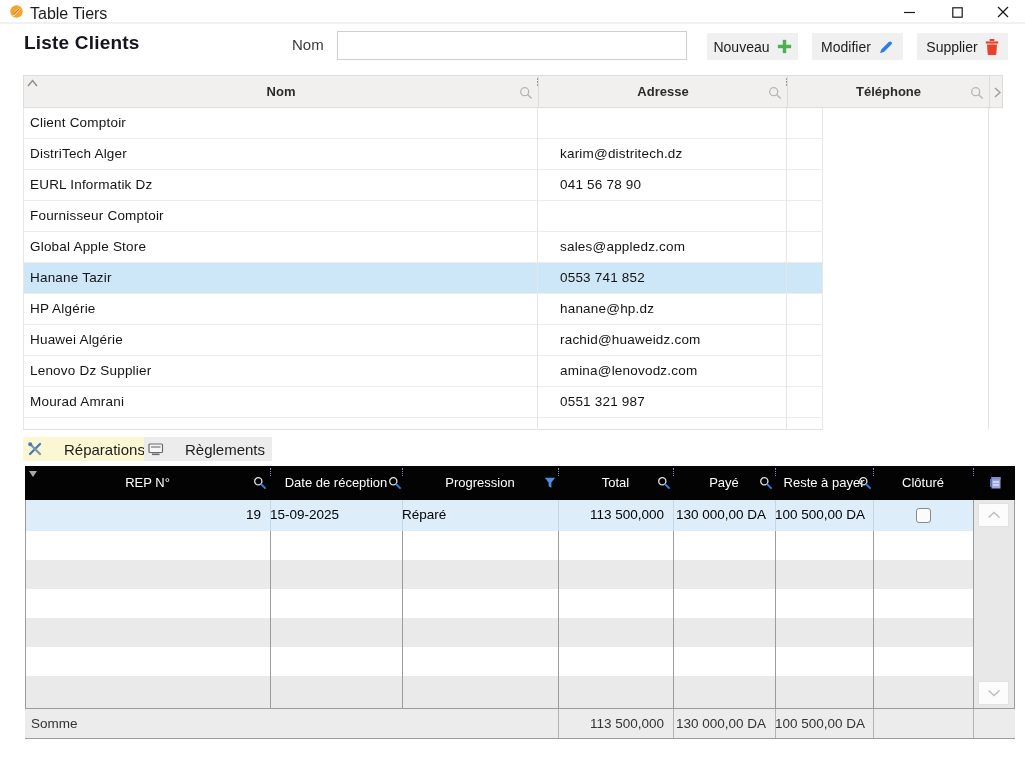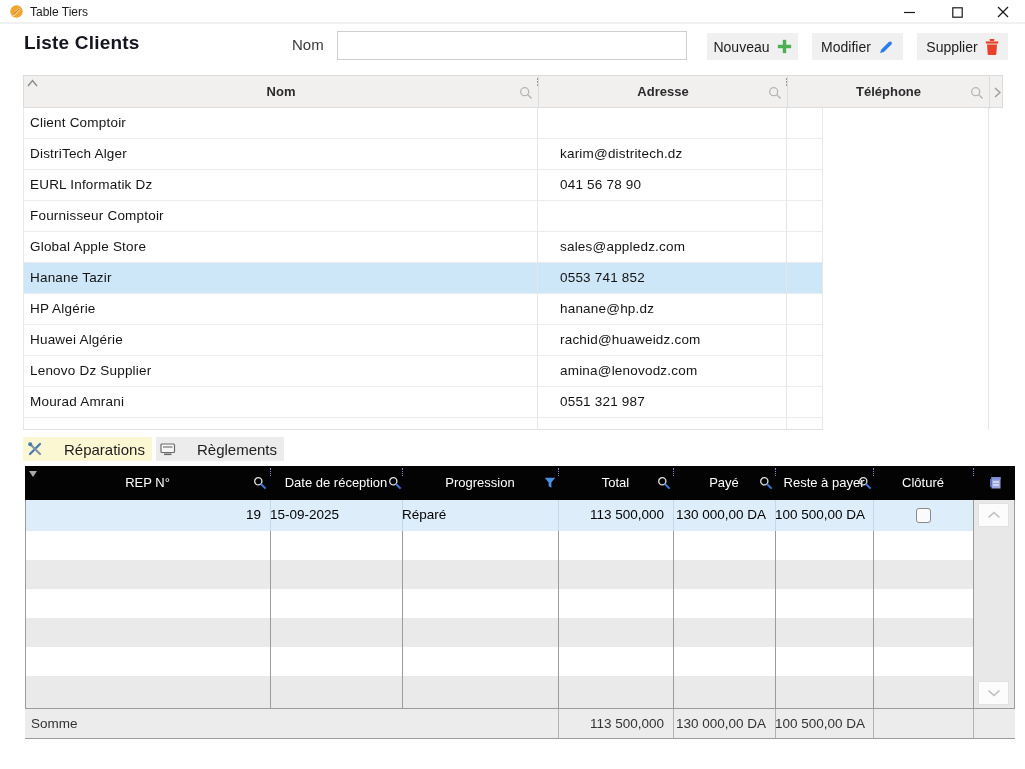--- a/index.html
+++ b/index.html
@@ -2,21 +2,21 @@
 <html><head>
 <meta charset="utf-8">
 <style>
   * { margin:0; padding:0; box-sizing:border-box; }
   body { font-family:"Liberation Sans", sans-serif; background:#fff; }
   .screen { position:relative; width:1025px; height:769px; background:#fff; overflow:hidden; }
   .abs { position:absolute; }
 
   
   .titlebar { position:absolute; left:0; top:0; width:1025px; height:24px; background:#fff; border-bottom:2px solid #f1f1f1; }
-  .titlebar .app-title { position:absolute; left:30px; top:5px; font-size:12px; color:#1c1c1c; }
+  .titlebar .app-title { position:absolute; left:30px; top:5px; font-size:16px; color:#1c1c1c; }
   .winbtn { position:absolute; top:0; width:32px; height:24px; display:flex; align-items:center; justify-content:center; cursor:default; }
 
   
   .page-title { position:absolute; left:24px; top:32px; font-size:19px; font-weight:800; color:#15151f; letter-spacing:.2px; }
   .search-label { position:absolute; left:292px; top:36px; font-size:15px; color:#3a3a3a; }
   .search-input { position:absolute; left:337px; top:31px; width:350px; height:29px; border:1px solid #cfcfcf; background:#fff; font-size:14px; padding:0 8px; font-family:"Liberation Sans",sans-serif; }
   .tbtn { position:absolute; top:33px; width:91px; height:27px; background:#f0f0f0; border:none; display:flex; align-items:center; justify-content:center; gap:7px; font-size:14px; color:#1d1d1d; font-family:"Liberation Sans",sans-serif; cursor:default; }
 
   
   .cgrid { position:absolute; left:23px; top:75px; width:980px; height:355px; }
@@ -208,21 +208,21 @@
   </div>
 
   <div class="tab active" style="left:23px;">
     <svg width="16" height="16" viewBox="0 0 16 16">
       <line x1="3" y1="13" x2="13" y2="3" stroke="#4a7ab5" stroke-width="2.3" stroke-linecap="round"></line>
       <line x1="3" y1="3" x2="13" y2="13" stroke="#8494a8" stroke-width="2.3" stroke-linecap="round"></line>
       <circle cx="3.2" cy="3.2" r="2" fill="#4a7ab5"></circle>
     </svg>
     <span>Réparations</span>
   </div>
-  <div class="tab inactive" style="left:156px;">
+  <div class="tab inactive" style="left:144px;">
     <svg width="16" height="14" viewBox="0 0 16 14">
       <rect x="1" y="2" width="13.5" height="8.5" rx="1" fill="#f6f6f6" stroke="#6b6b6b" stroke-width="1.2"></rect>
       <line x1="3" y1="5" x2="12.5" y2="5" stroke="#6b6b6b" stroke-width="1.1"></line>
       <rect x="4" y="11.5" width="7.5" height="1.6" fill="#6b6b6b"></rect>
     </svg>
     <span>Règlements</span>
   </div>
 
   <div class="rgrid">
 

